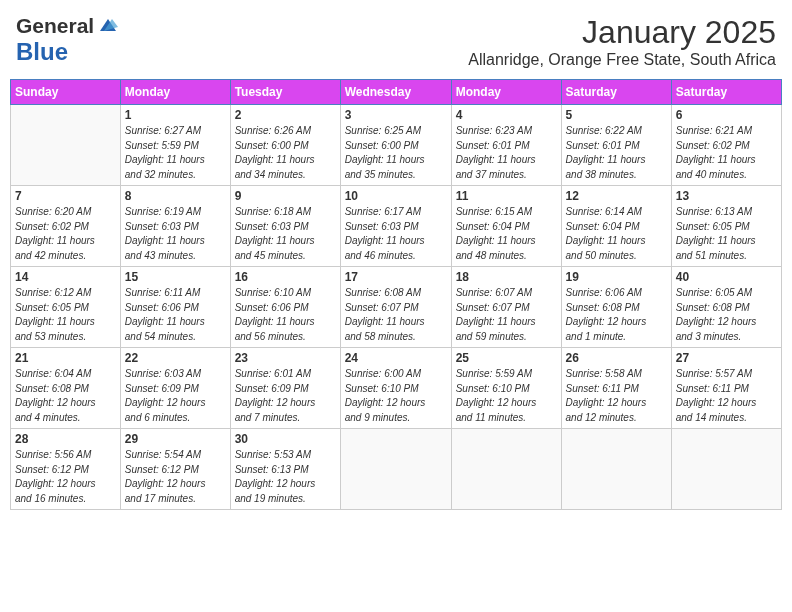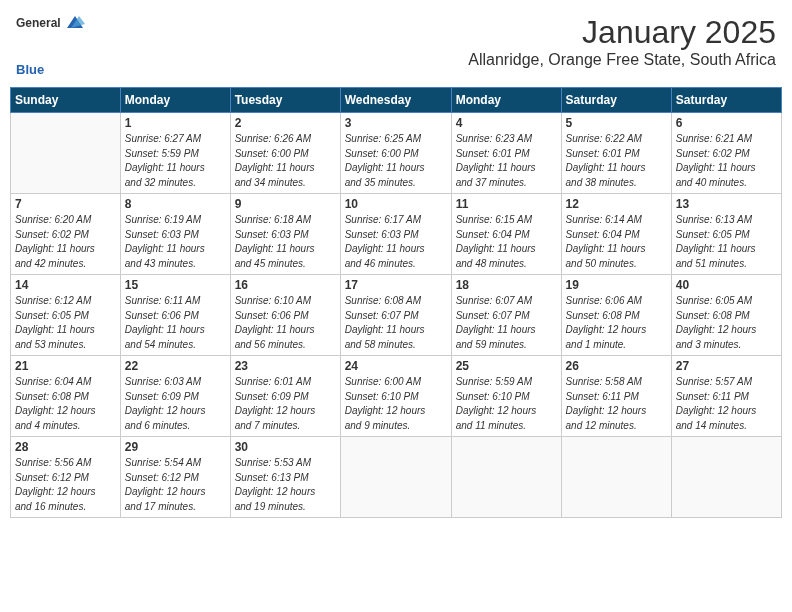--- a/index.html
+++ b/index.html
@@ -16,49 +16,48 @@
       justify-content: space-between;
       margin-bottom: 6px;
       padding: 4px 6px;
     }
     .logo {
       display: flex;
       flex-direction: column;
       align-items: flex-start;
     }
     .logo-general {
-      font-size: 12px;
+      font-size: 21px;
       font-weight: bold;
       color: #333;
     }
     .logo-blue {
-      font-size: 13px;
+      font-size: 24px;
       font-weight: bold;
       color: #2563b0;
-      margin-top: 30px;
     }
     .title-block {
       text-align: right;
     }
     .month-title {
       font-size: 32px;
       font-weight: normal;
       color: #333;
     }
     .subtitle {
       font-size: 16px;
       color: #333;
     }
     .calendar {
       width: 100%;
       border-collapse: collapse;
       border: 1px solid #ccc;
     }
     .calendar th {
-      background-color: #0c4a6e;
+      background-color: #d946ef;
       color: #fff;
       font-size: 12px;
       font-weight: bold;
       padding: 5px 4px;
       text-align: left;
       border: 1px solid #4a7fc1;
     }
     .calendar td {
       vertical-align: top;
       border: 1px solid #ccc;

